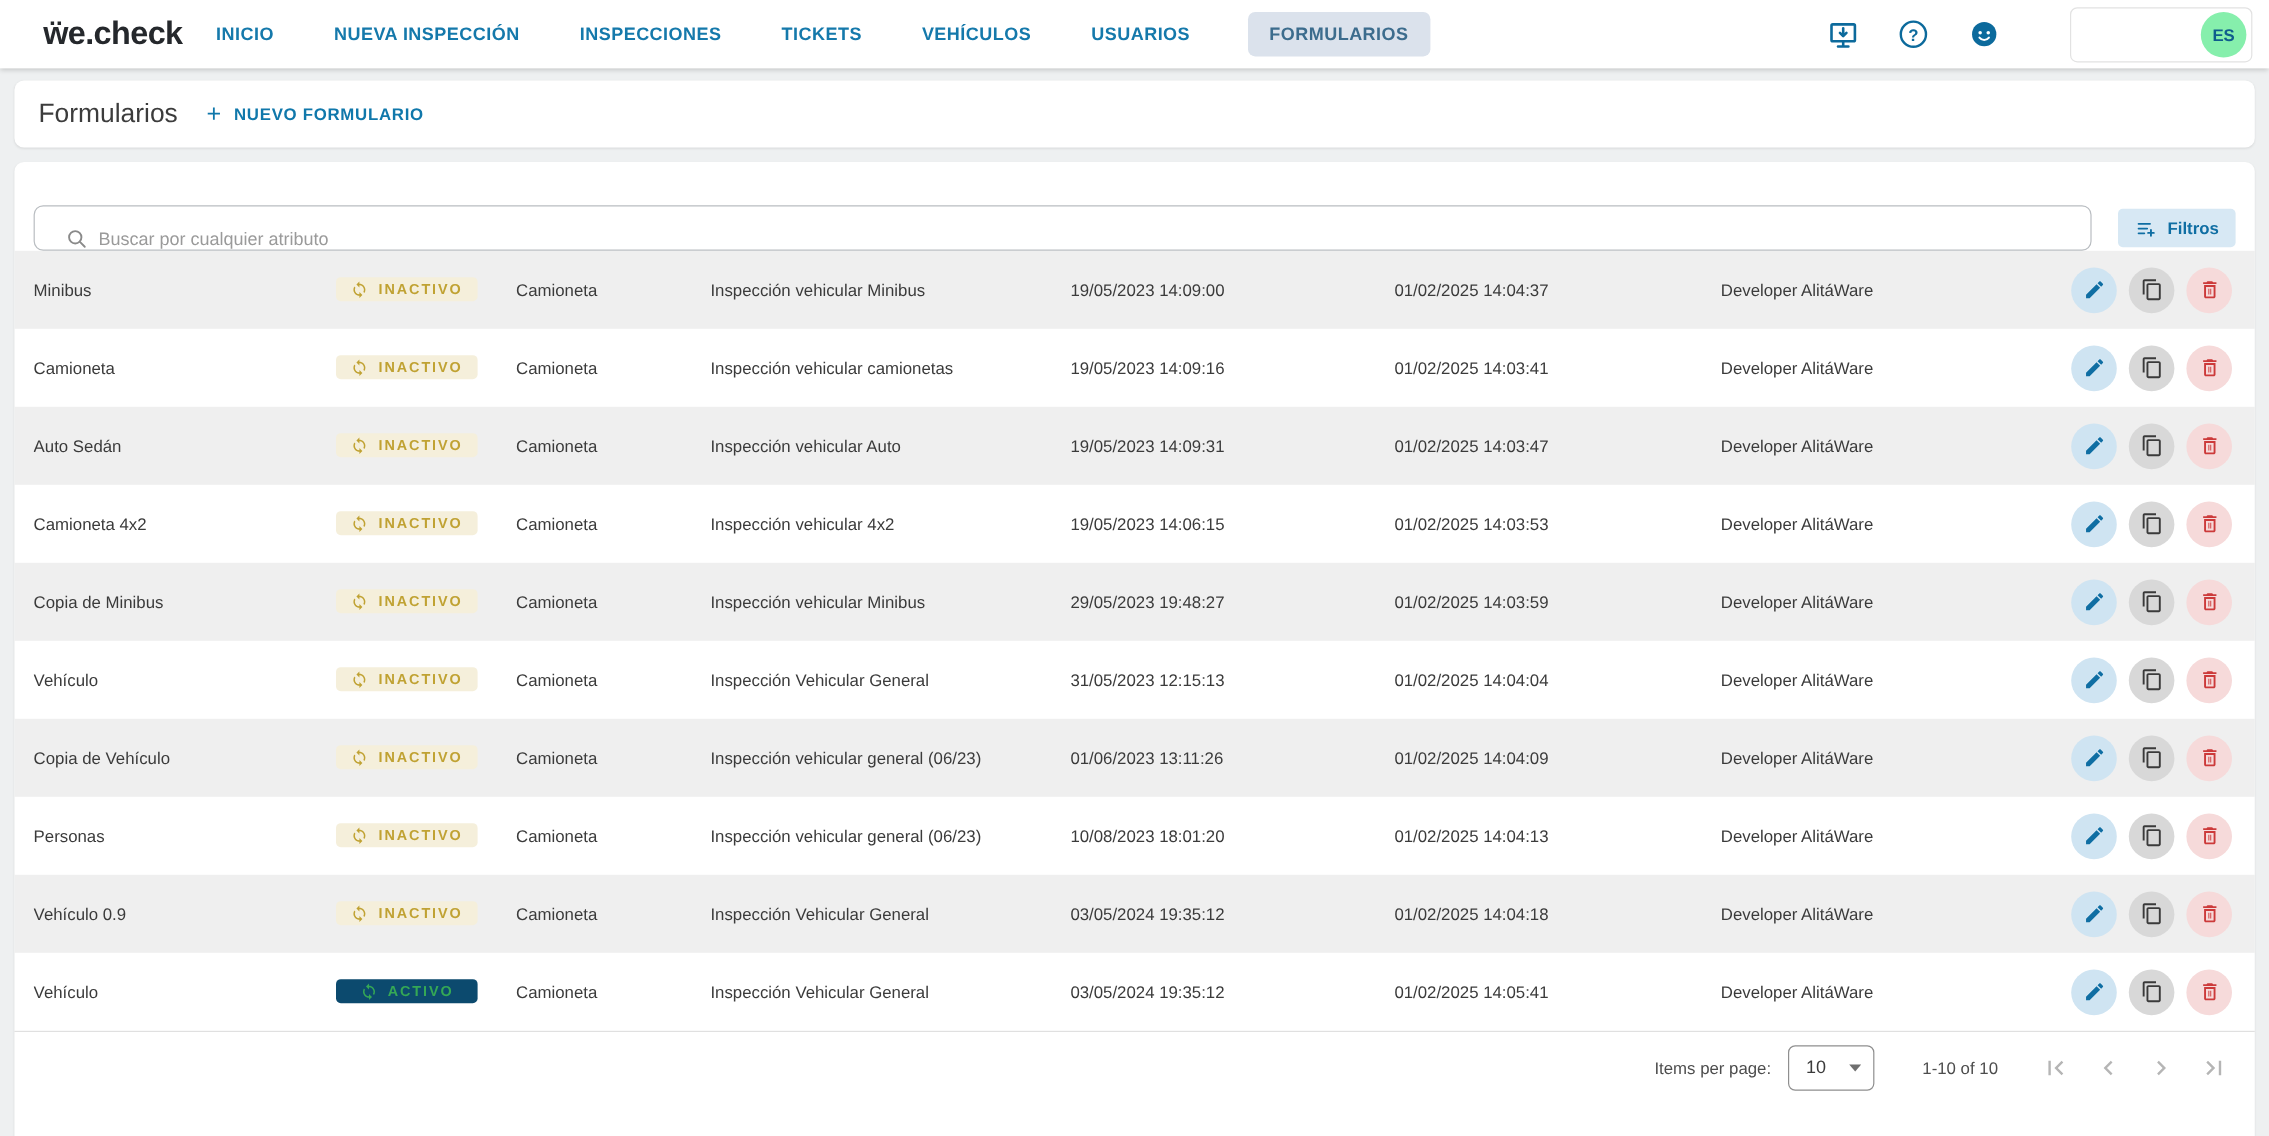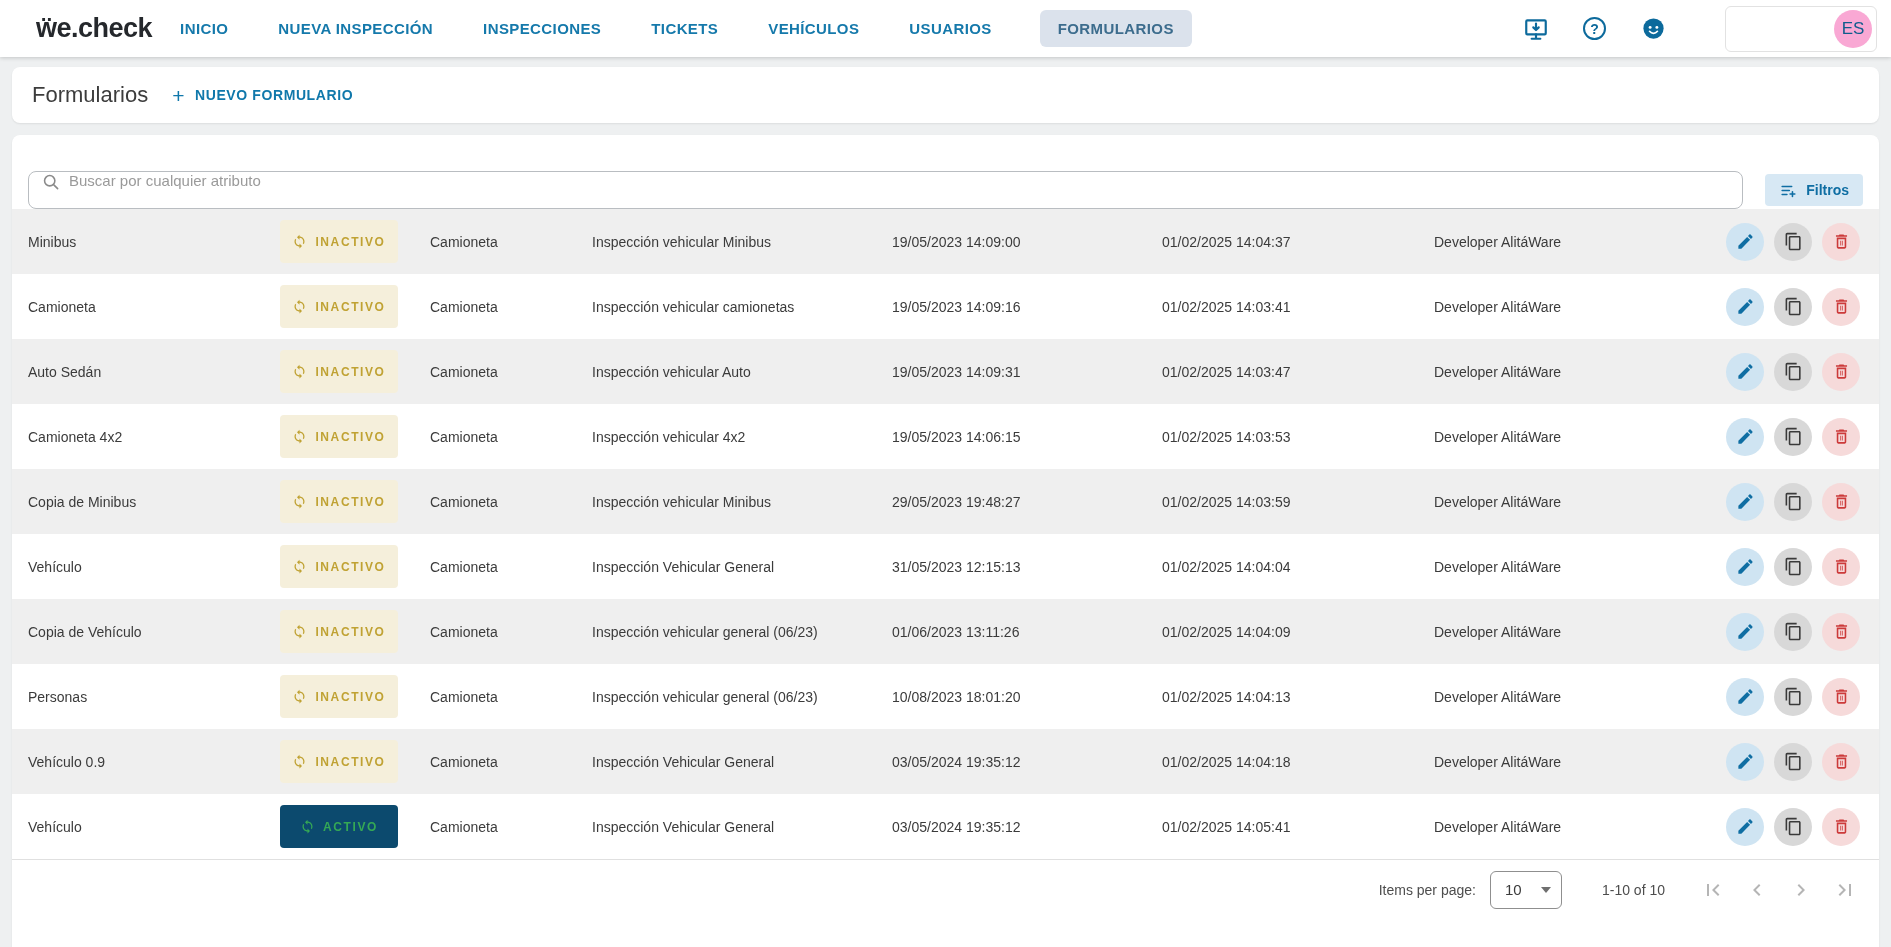--- a/index.html
+++ b/index.html
@@ -31,23 +31,23 @@
   .help-circle {
     width:23px; height:23px; border:2px solid #0c6a9c; border-radius:50%;
     display:flex; align-items:center; justify-content:center;
     font-size:14px; font-weight:700; color:#0c6a9c;
   }
   .lang-box {
     width:152px; height:46px; background:#fff; border:1px solid #e2e2e2; border-radius:6px;
     display:flex; align-items:center; justify-content:flex-end; padding:0 4px; margin-left:24px;
   }
   .lang-badge {
-    width:38px; height:38px; border-radius:50%; background:#f9a8d4;
+    width:38px; height:38px; border-radius:50%; background:#86efac;
     display:flex; align-items:center; justify-content:center;
-    color:#0f5c8c; font-size:17px; font-weight:400;
+    color:#0f5c8c; font-size:14px; font-weight:700;
   }
 
   
   .header-card {
     margin:10px 12px 0; height:56px; background:#fff; border-radius:8px;
     box-shadow:0 1px 2px rgba(0,0,0,.08);
     display:flex; align-items:center; padding:0 20px;
   }
   .page-title { font-size:22px; color:#3c3c3c; }
   .new-form-btn {
@@ -58,21 +58,21 @@
 
   
   .main-card {
     margin:12px 12px 0; background:#fff; border-radius:8px;
     box-shadow:0 1px 2px rgba(0,0,0,.08);
     height:840px;
   }
   .toolbar { display:flex; align-items:center; gap:22px; padding:36px 16px 0; }
   .search-box {
     flex:1; height:38px; border:1px solid #b9bdc1; border-radius:8px;
-    display:flex; align-items:flex-start; gap:9px; padding:0 12px; background:#fff;
+    display:flex; align-items:flex-end; gap:9px; padding:0 25px; background:#fff;
   }
   .search-box svg { color:#8a8a8a; flex:0 0 auto; }
   .search-input {
     border:none; outline:none; flex:1; font-size:15px; color:#3b3b3b;
     font-family:inherit; background:transparent;
   }
   .search-input::placeholder { color:#9a9a9a; }
   .filters-btn {
     height:32px; padding:12px 14px; background:#d7e8f4; border-radius:4px;
     color:#0f6ea3; font-size:14px; font-weight:700;
@@ -87,21 +87,21 @@
   }
   .thead { margin-top:14px; height:42px; color:#4d4d4d; font-size:14px; }
   .thead .hcell { white-space:nowrap; }
   .thead .hcell.actions-h { padding-left:28px; }
   .trow { height:65px; font-size:14px; color:#3b3b3b; }
   .trow.alt { background:#efefef; }
   .cell { white-space:nowrap; overflow:hidden; text-overflow:ellipsis; padding-right:10px; }
   .estado-cell { overflow:visible; }
   .badge {
     display:inline-flex; align-items:center; justify-content:center; gap:8px;
-    min-width:118px; height:43px; margin-left:12px; border-radius:4px;
+    min-width:118px; height:20px; margin-left:12px; border-radius:4px;
     font-size:12px; font-weight:700; letter-spacing:1.6px;
   }
   .badge svg { flex:0 0 auto; }
   .badge.st-inactive { background:#f5efdb; color:#c0a233; }
   .badge.st-active   { background:#0c4a6e; color:#35a855;text-align:right; }
   .actions-cell { display:flex; gap:10px; padding-left:36px; overflow:visible; }
   .icon-btn {
     width:38px; height:38px; border-radius:50%;
     display:flex; align-items:center; justify-content:center;
   }

